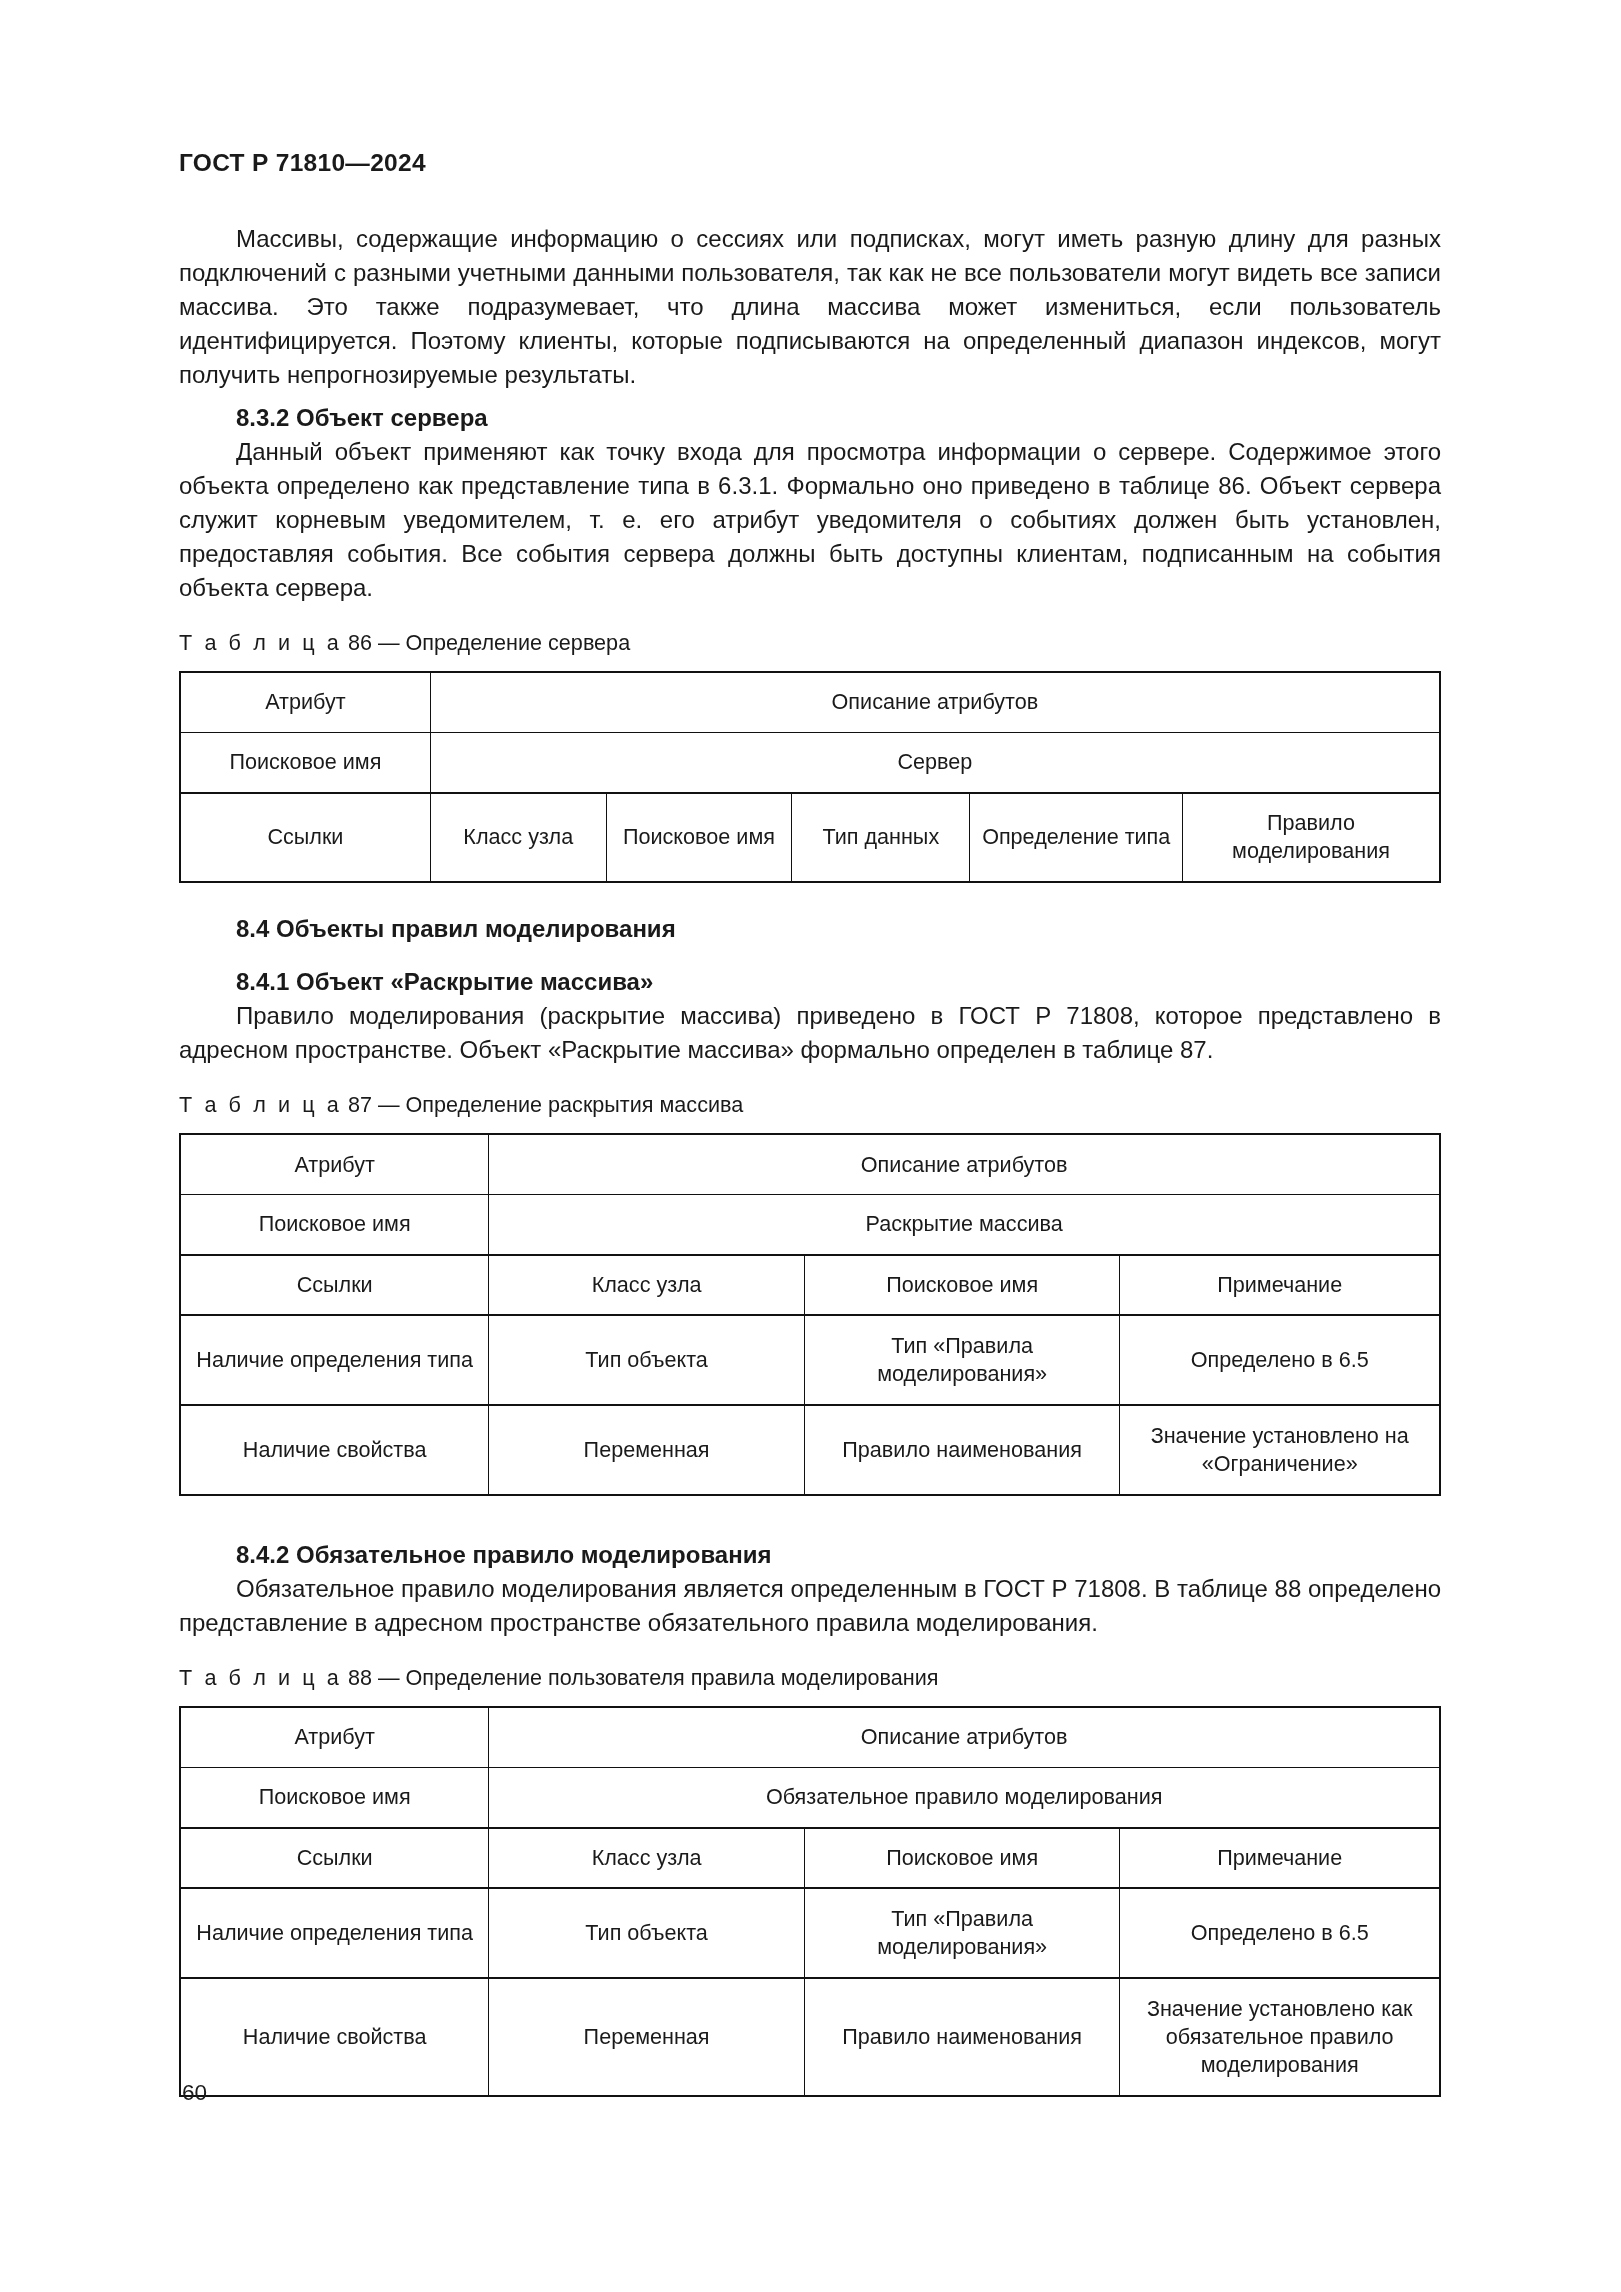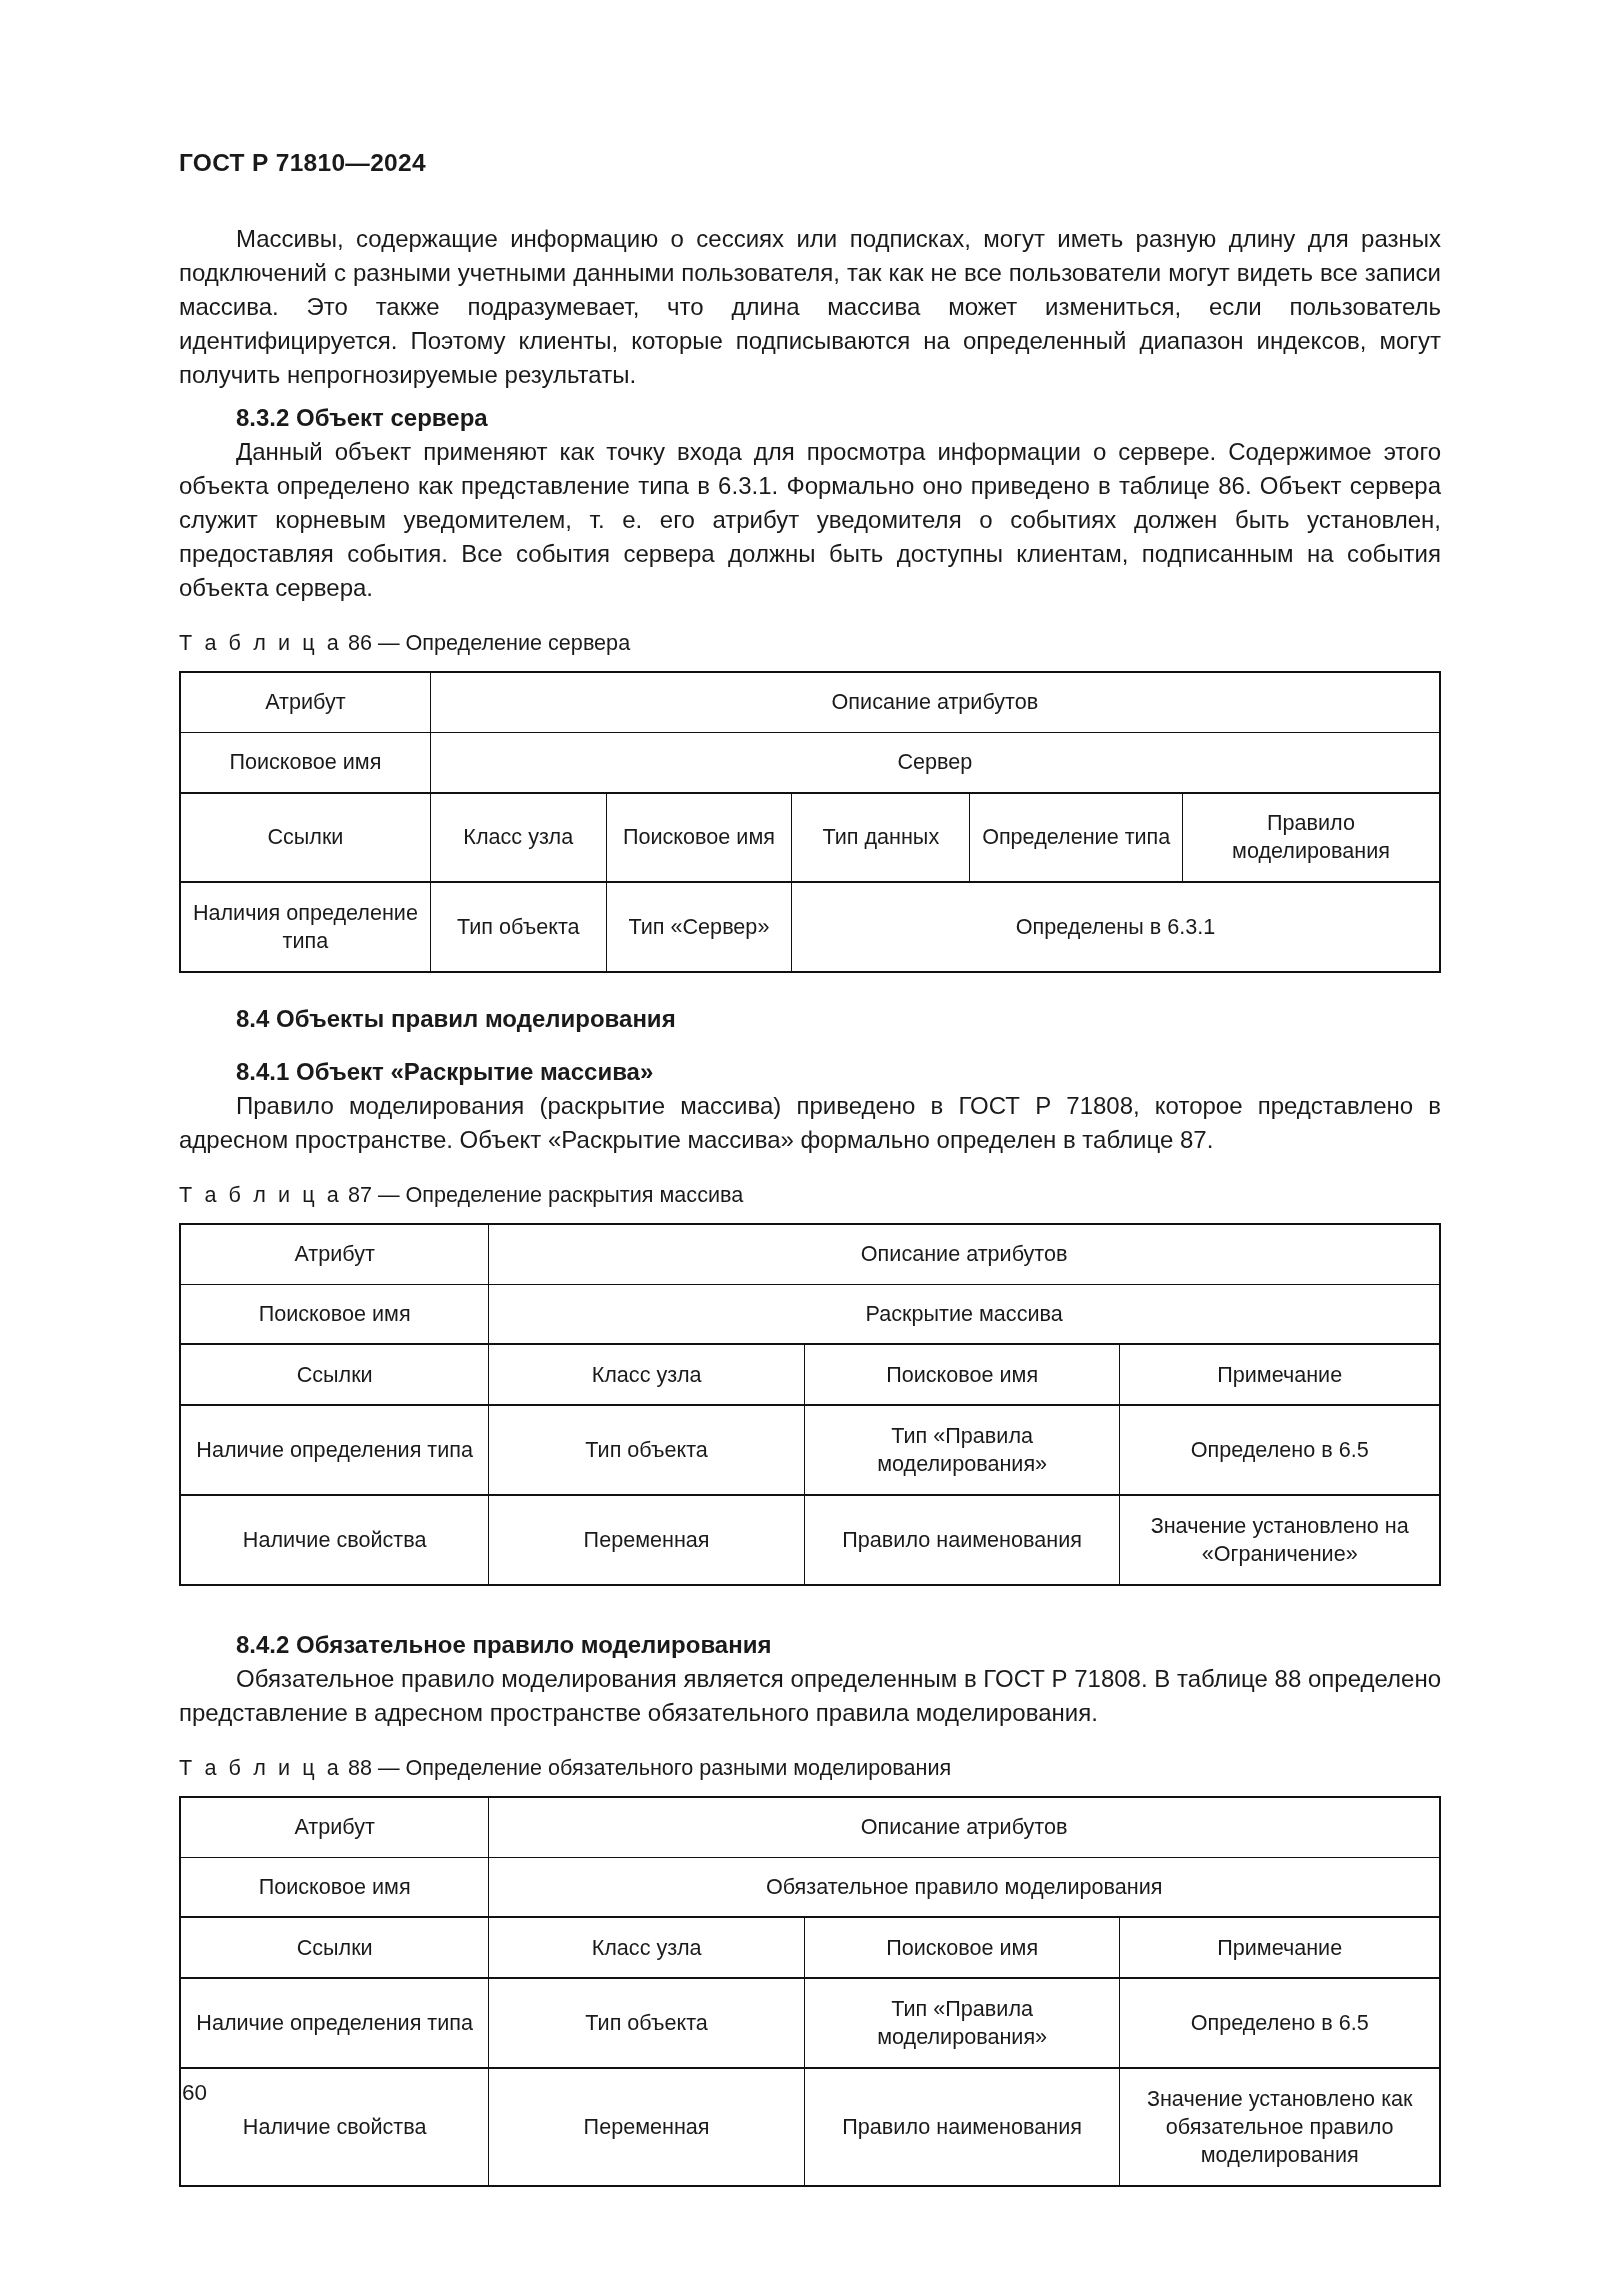--- a/index.html
+++ b/index.html
@@ -120,26 +120,20 @@
           <td colspan="5">Сервер</td>
         </tr>
         <tr class="r-tall thick-bottom">
           <td>Ссылки</td>
           <td>Класс узла</td>
           <td>Поисковое имя</td>
           <td>Тип данных</td>
           <td>Определение типа</td>
           <td>Правило моделирования</td>
         </tr>
-        <tr class="r-tall">
-          <td>Наличия определение типа</td>
-          <td>Тип объекта</td>
-          <td>Тип «Сервер»</td>
-          <td colspan="3">Определены в 6.3.1</td>
-        </tr>
       </tbody>
     </table>
 
     <h3 class="sec spaced-top">8.4 Объекты правил моделирования</h3>
 
     <div class="gap-sm"></div>
 
     <h3 class="sec">8.4.1 Объект «Раскрытие массива»</h3>
     <p class="body-text">Правило моделирования (раскрытие массива) приведено в ГОСТ Р 71808, которое представлено в адресном пространстве. Объект «Раскрытие массива» формально определен в таблице 87.</p>
 
@@ -193,21 +187,21 @@
 
     <h3 class="sec">8.4.2 Обязательное правило моделирования</h3>
     <p class="body-text">Обязательное правило моделирования является определенным в ГОСТ Р 71808. В таблице 88 определено представление в адресном пространстве обязательного правила моделирования.</p>
 
     <div class="gap-md"></div>
 
     <div class="tbl-caption">
       <span class="tword">Т а б л и ц а</span>
       <span>88</span>
       <span>—</span>
-      <span>Определение обязательного разными моделирования</span>
+      <span>Определение пользователя правила моделирования</span>
     </div>
 
     <table class="gost">
       <colgroup>
         <col style="width:276px">
           <col style="width:282px">
           <col style="width:282px">
           <col style="width:286px">
       </colgroup>
       <tbody>

